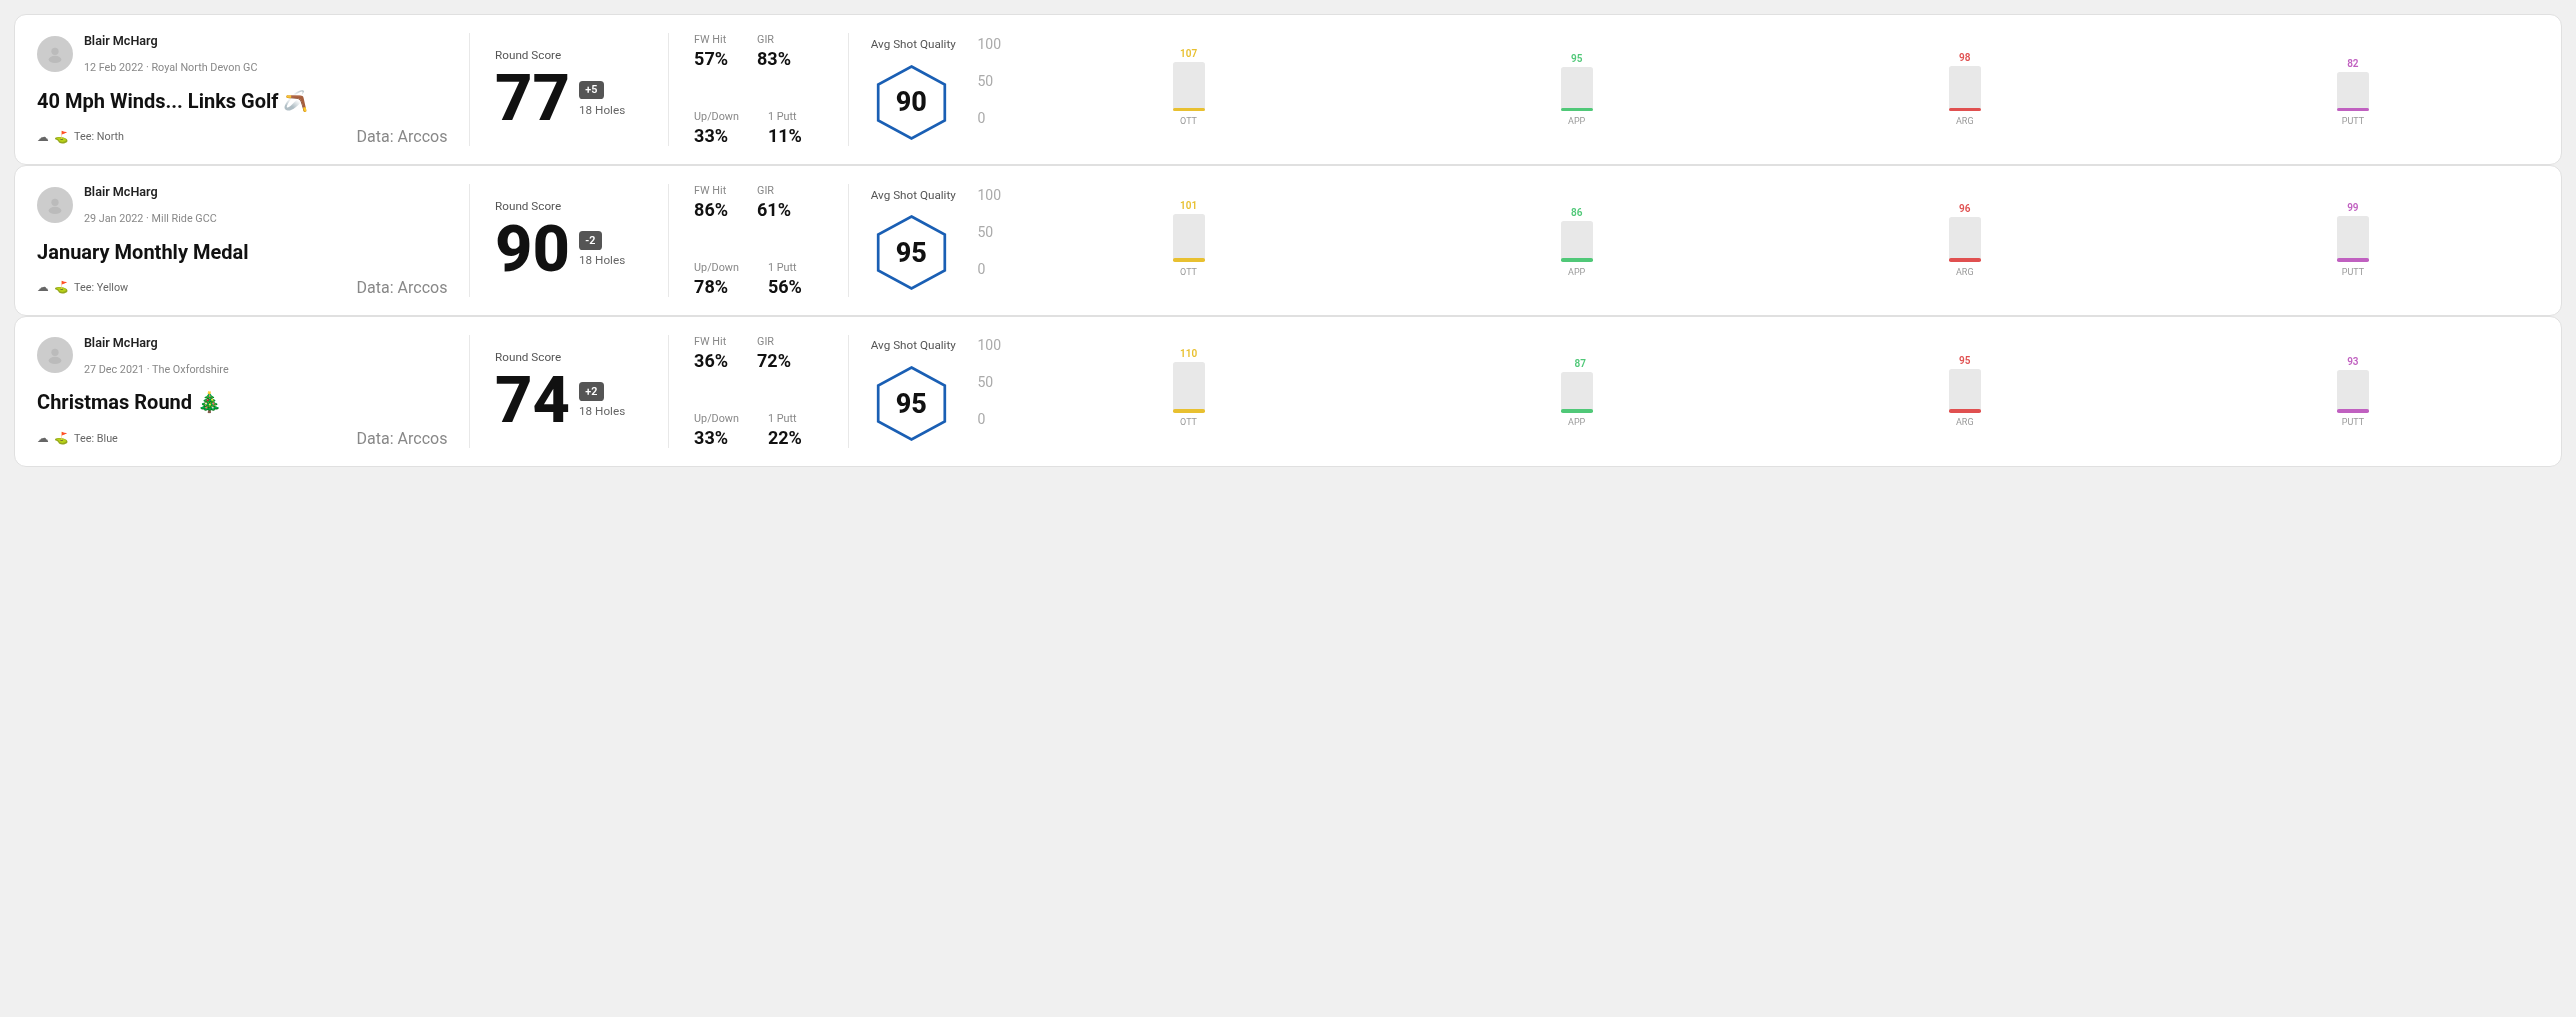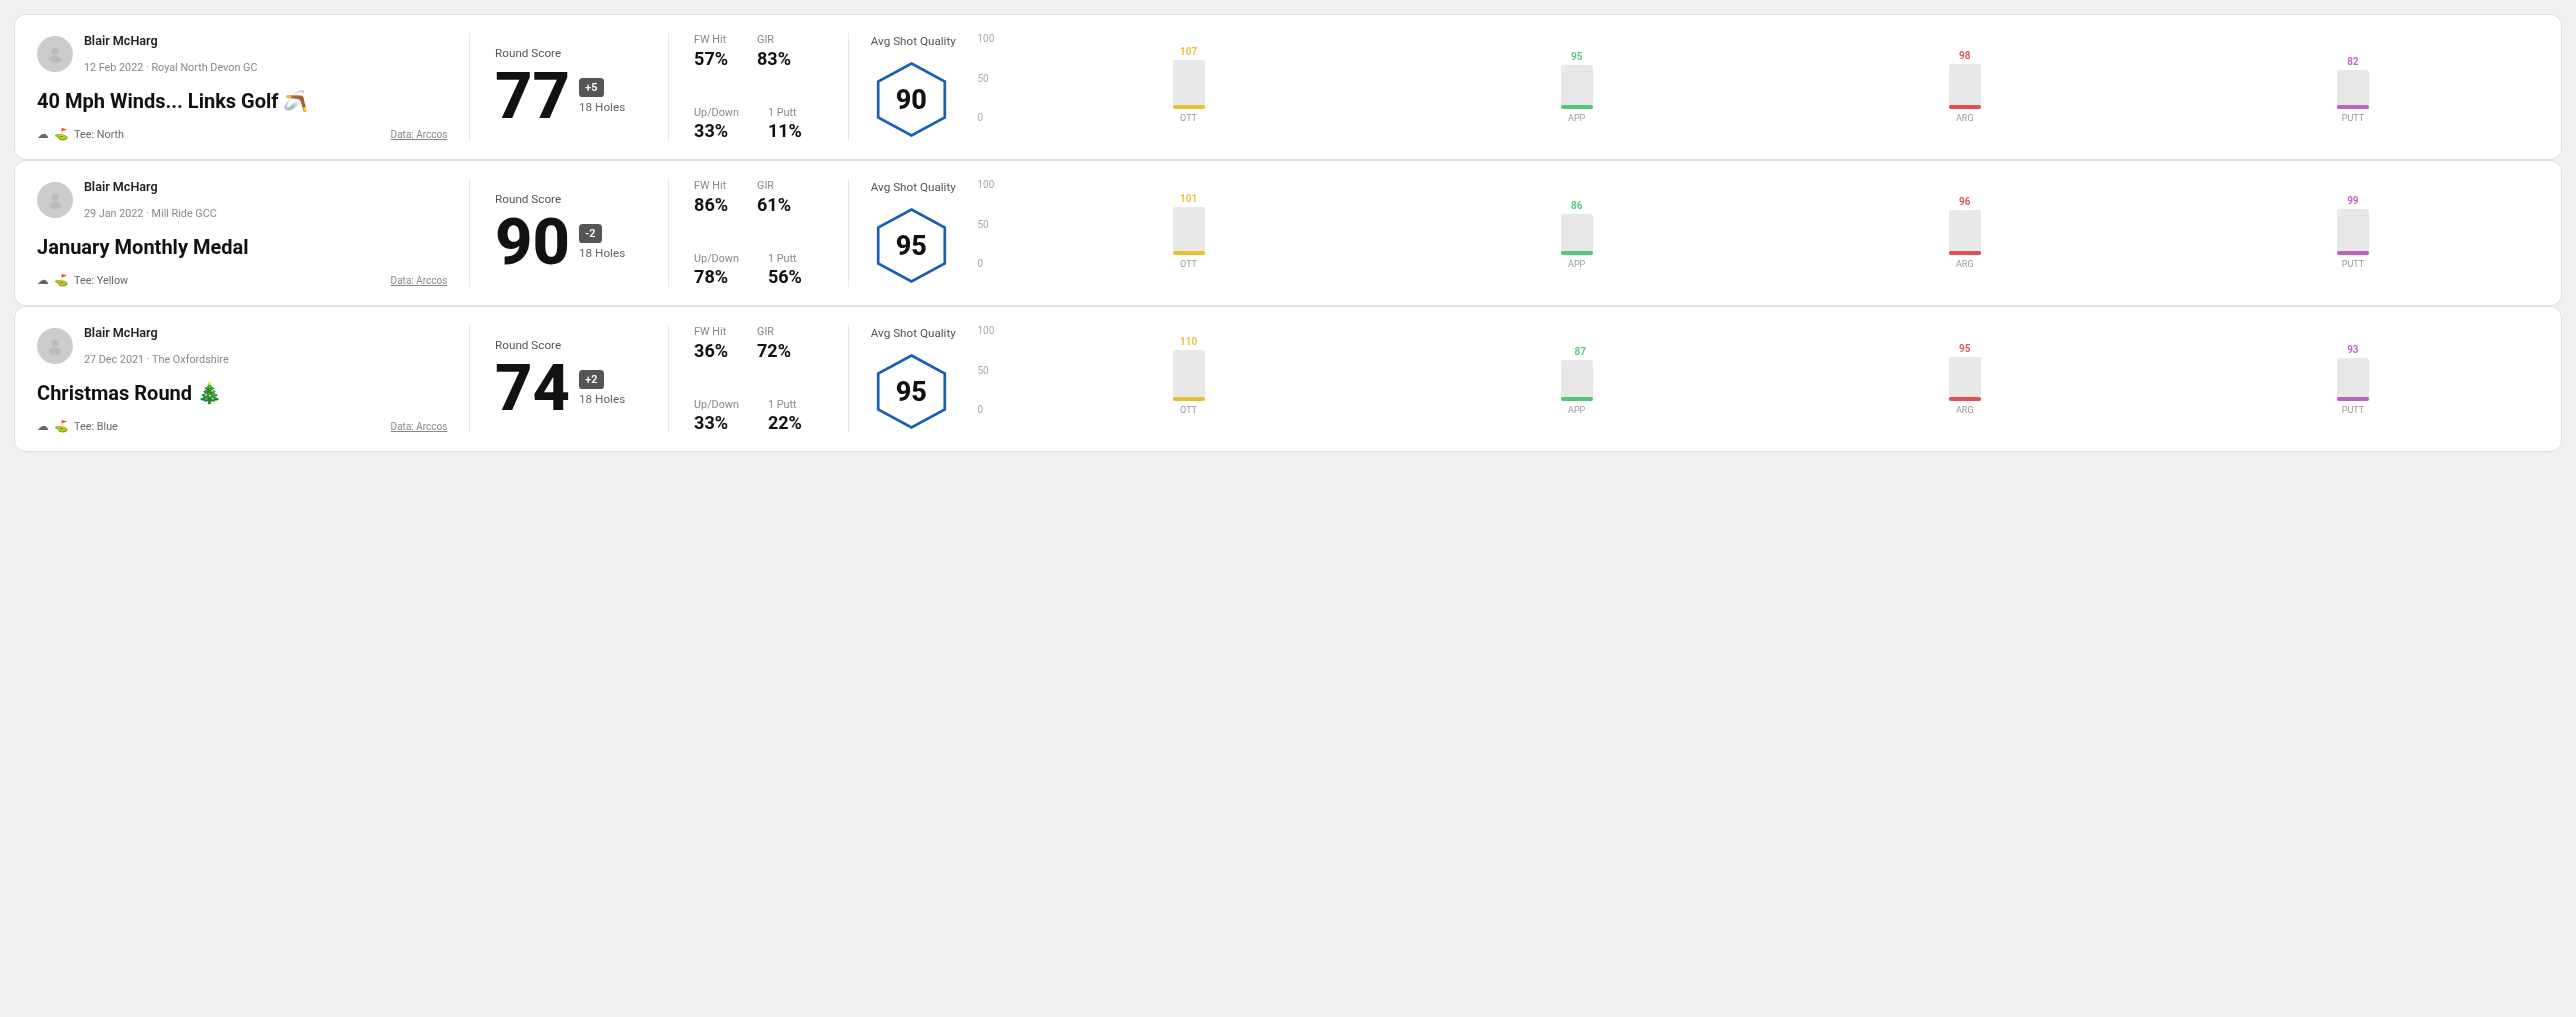--- a/index.html
+++ b/index.html
@@ -96,23 +96,22 @@
       margin-top: 7.2px;
     }
     .tee-info {
       display: flex;
       align-items: center;
       gap: 5.4px;
       font-size: 10.8px;
       color: #666;
     }
     .data-source {
-      font-size: 10px;
+      font-size: 16px;
       color: #888;
-      text-decoration: underline;
     }
 
     .score-label {
       font-size: 11.7px;
       color: #555;
       margin-bottom: 3.6px;
     }
     .score-main {
       display: flex;
       align-items: center;
@@ -229,21 +228,21 @@
     .y-axis {
       position: absolute;
       left: -25px;
       top: 0;
       height: calc(100% - 18px);
       display: flex;
       flex-direction: column;
       justify-content: space-between;
     }
     .y-tick {
-      font-size: 10px;
+      font-size: 14px;
       color: #aaa;
     }
     .chart-wrapper {
       position: relative;
       padding-left: 25px;
       flex: 1;
     }
   </style>
 </head>
 <body>

